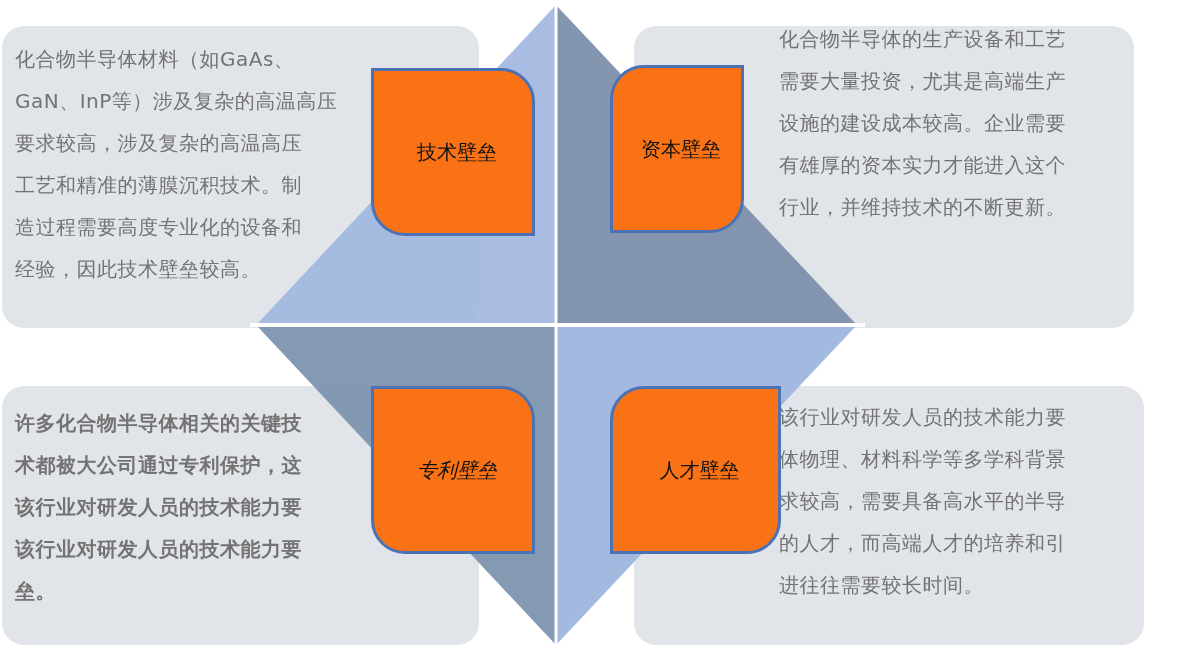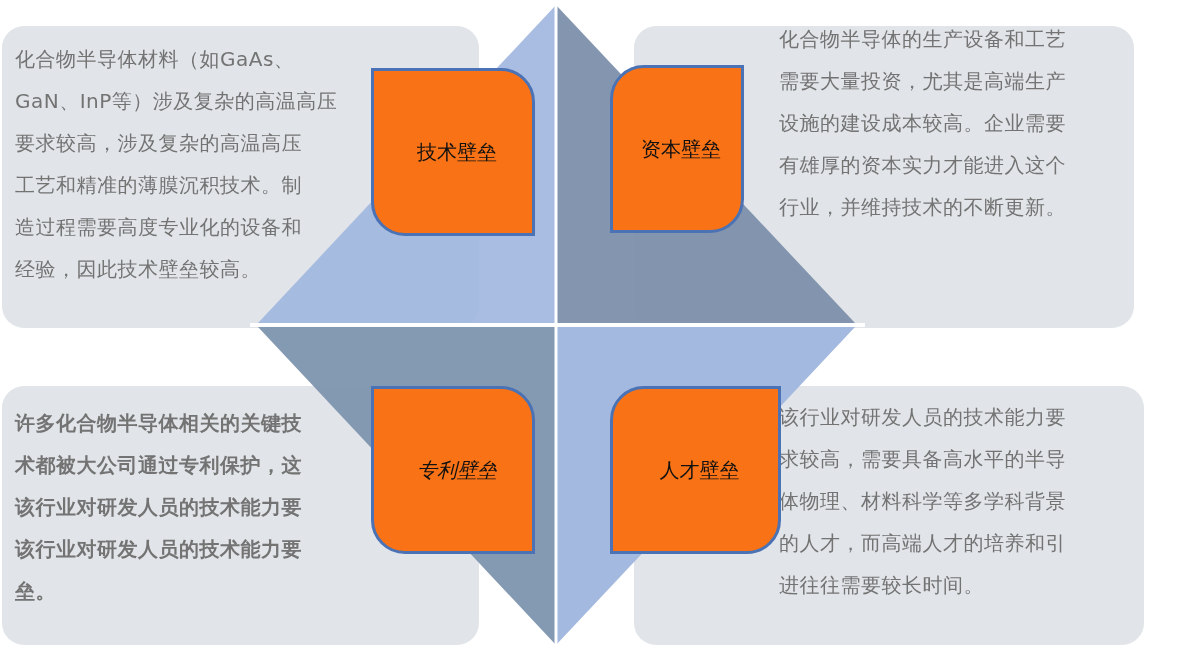--- a/index.html
+++ b/index.html
@@ -57,22 +57,22 @@
 <div class="panel-text" style="left:15px; top:402px; width:345px;font-weight:bold;">
   <div>许多化合物半导体相关的关键技</div>
   <div>术都被大公司通过专利保护，这</div>
   <div>该行业对研发人员的技术能力要</div>
   <div>该行业对研发人员的技术能力要</div>
   <div>垒。</div>
 </div>
 
 <div class="panel-text" style="left:779px; top:396px; width:340px;">
   <div>该行业对研发人员的技术能力要</div>
+  <div>体物理、材料科学等多学科背景</div>
   <div>求较高，需要具备高水平的半导</div>
-  <div>体物理、材料科学等多学科背景</div>
   <div>的人才，而高端人才的培养和引</div>
   <div>进往往需要较长时间。</div>
 </div>
 
 <div class="label-box tl-box" style="left:371px; top:68px;">
   <span>技术壁垒</span>
 </div>
 <div class="label-box tr-box" style="left:610px; top:65px; width:134px;">
   <span>资本壁垒</span>
 </div>

